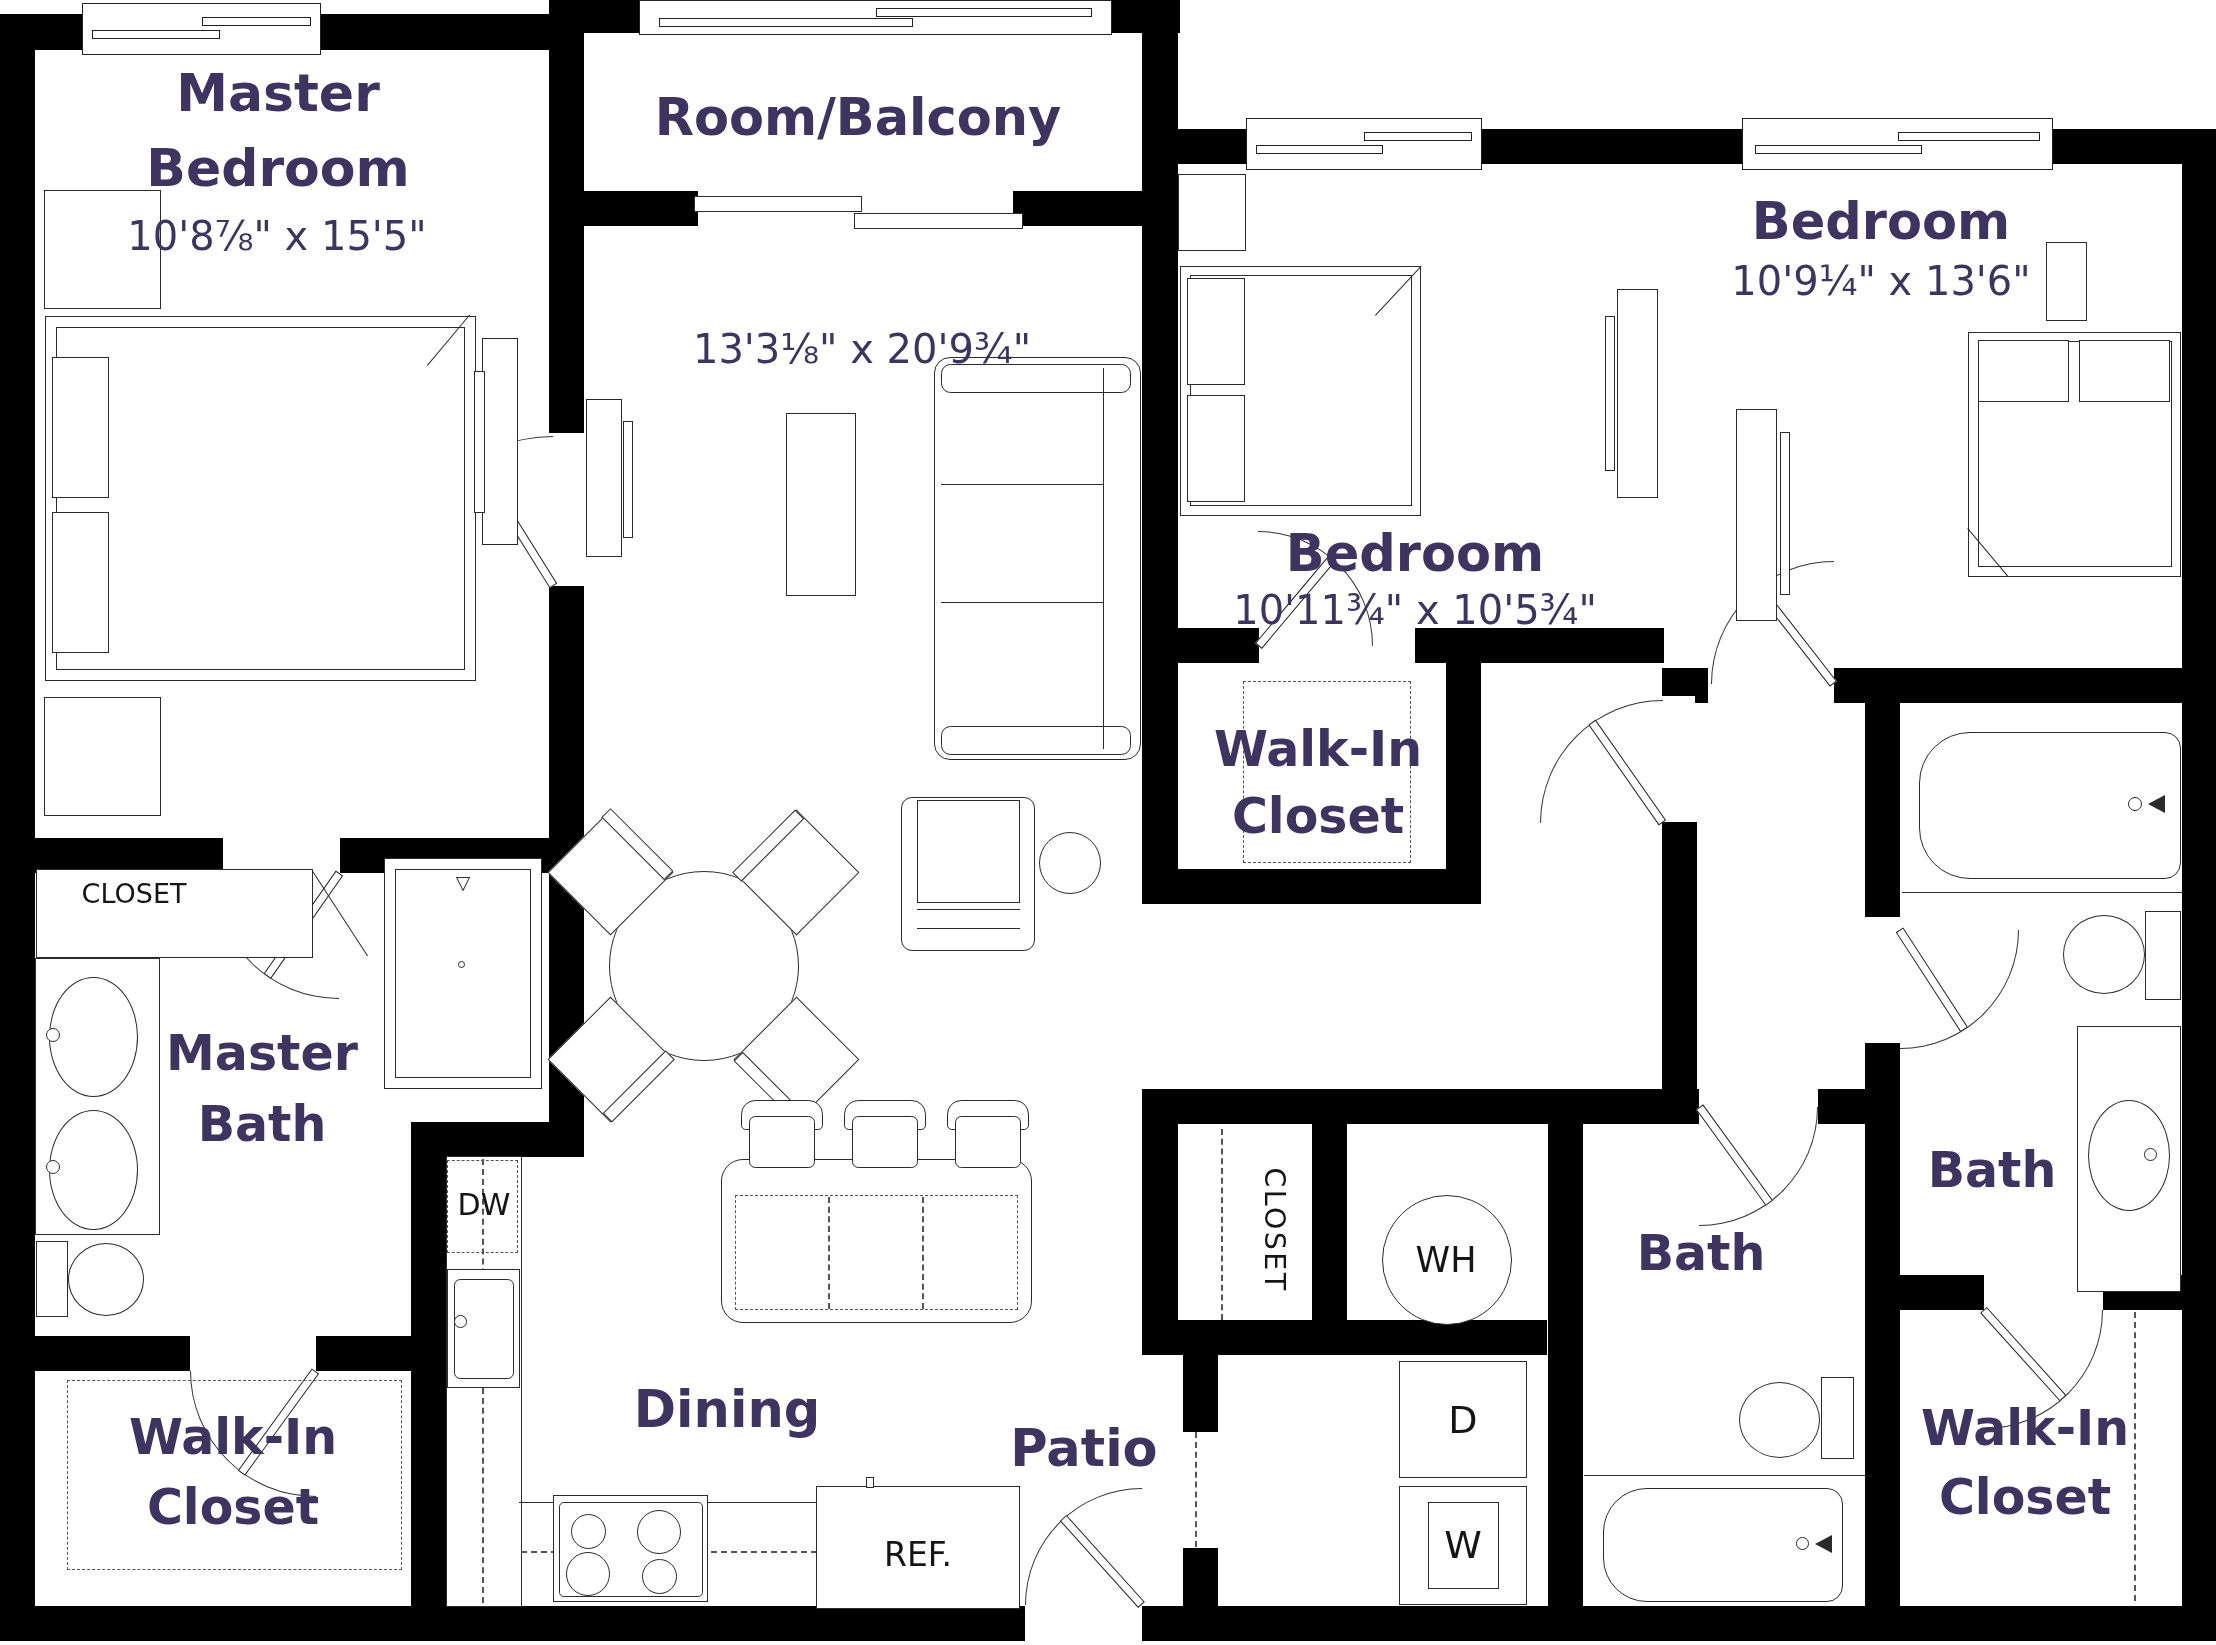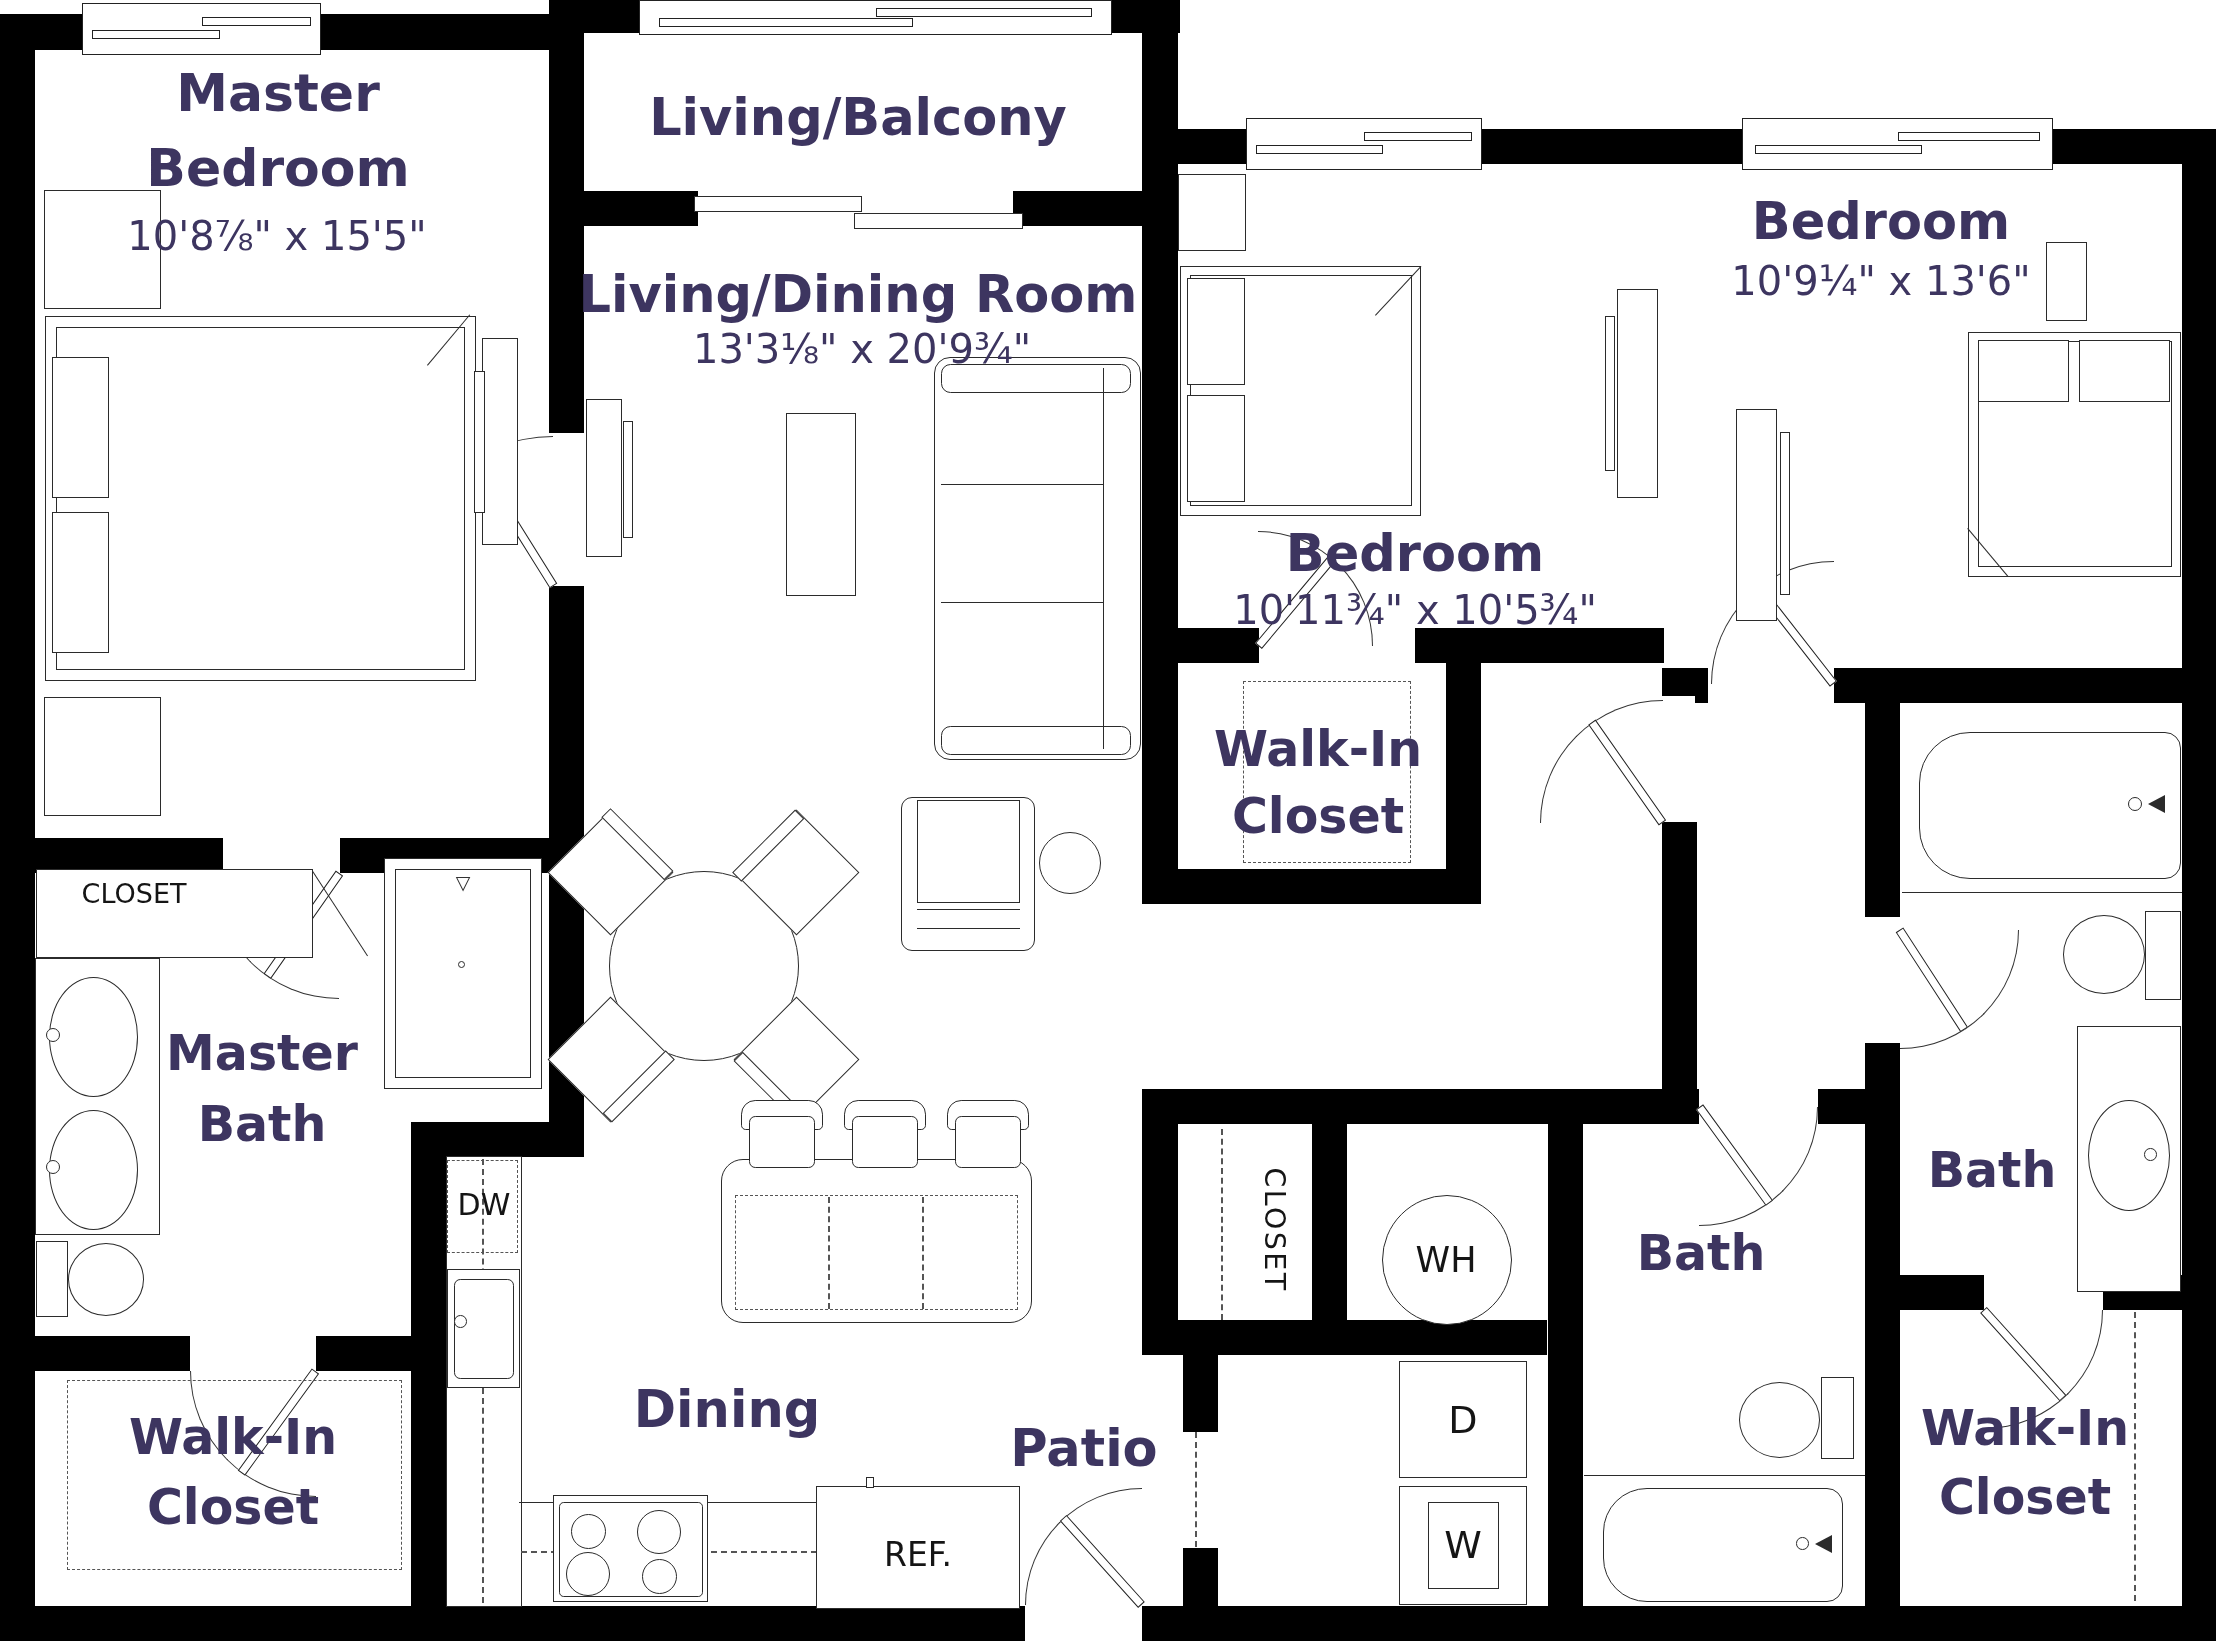--- a/index.html
+++ b/index.html
@@ -246,23 +246,22 @@
   <div class="f circ" style="left:1739px;top:1382px;width:81px;height:76px"></div>
   <div class="hline" style="left:1584px;top:1475px;width:281px"></div>
   <div class="f" style="left:1603px;top:1488px;width:240px;height:114px;border-radius:44px 16px 16px 44px"></div>
   <div class="f t circ" style="left:1796px;top:1537px;width:12.6px;height:12.6px"></div>
   <div class="tri" style="left:1815px;top:1535px"></div>
 
   <div class="lbl" style="left:278px;top:93px;font-size:52px">Master</div>
   <div class="lbl" style="left:278px;top:168px;font-size:52px">Bedroom</div>
   <div class="lbl dim" style="left:277px;top:236px;font-size:40px">10'8⅞" x 15'5"</div>
 
-  <div class="lbl" style="left:858px;top:117px;font-size:51px">Living/Balcony</div>
-
-  <div class="lbl" style="left:858px;top:294px;font-size:51px">Living/Dining Room</div>
+  <div class="lbl" style="left:858px;top:117px;font-size:51px">Room/Balcony</div>
+
   <div class="lbl dim" style="left:862px;top:349px;font-size:40px">13'3⅛" x 20'9¾"</div>
 
   <div class="lbl" style="left:1415px;top:553px;font-size:51px">Bedroom</div>
   <div class="lbl dim" style="left:1415px;top:610px;font-size:40px">10'11¾" x 10'5¾"</div>
 
   <div class="lbl" style="left:1881px;top:221px;font-size:51px">Bedroom</div>
   <div class="lbl dim" style="left:1881px;top:281px;font-size:40px">10'9¼" x 13'6"</div>
 
   <div class="lbl" style="left:1318px;top:749px;font-size:49px">Walk-In</div>
   <div class="lbl" style="left:1318px;top:816px;font-size:49px">Closet</div>

